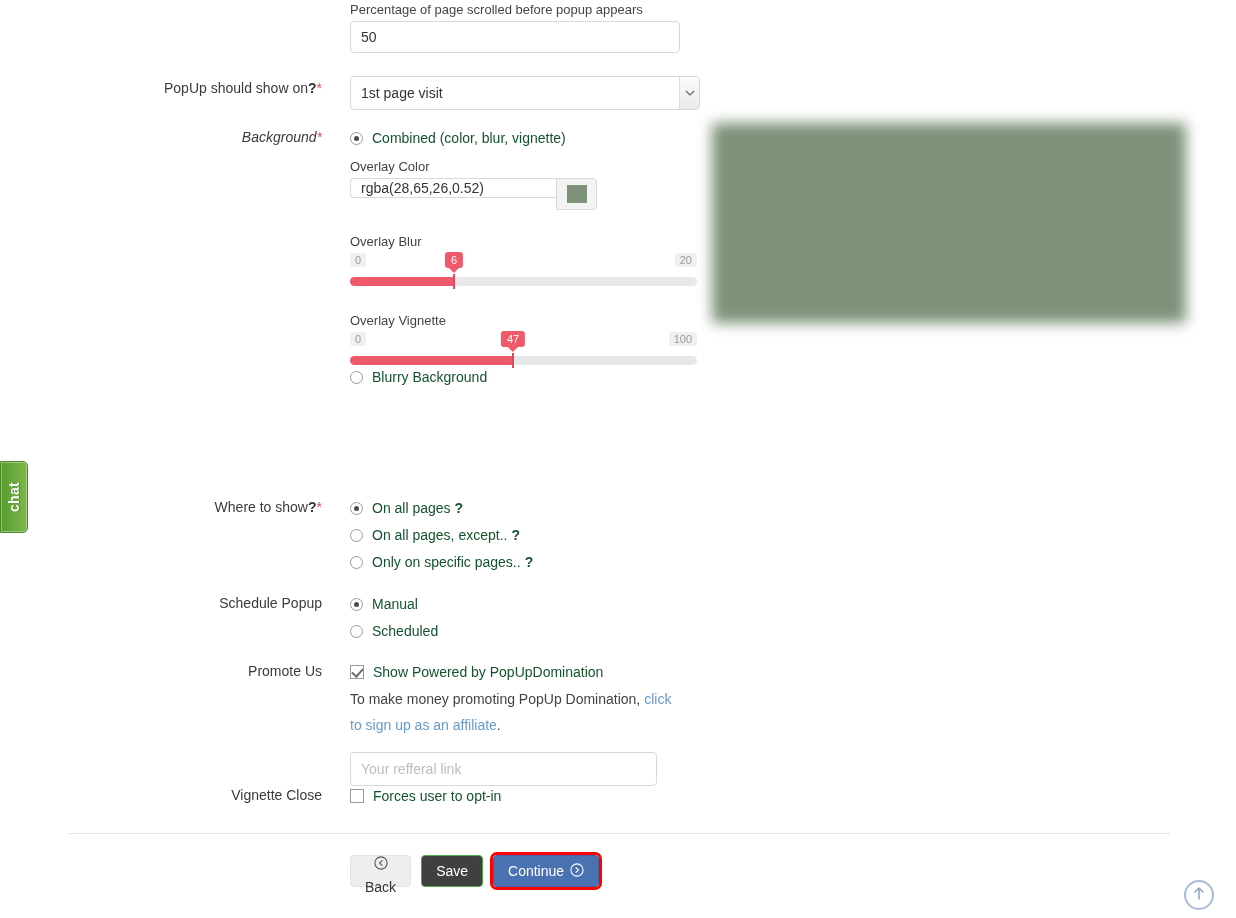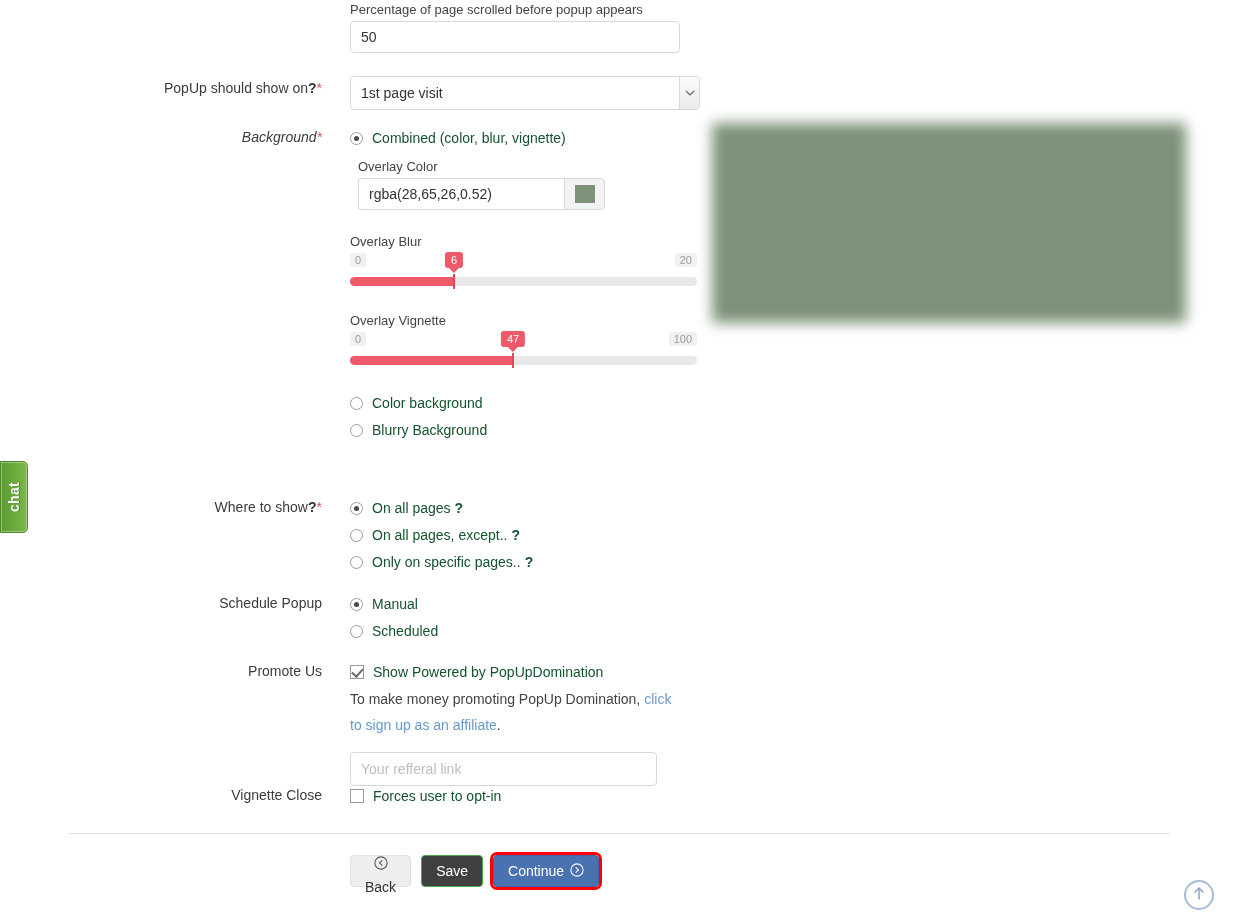--- a/index.html
+++ b/index.html
@@ -71,21 +71,21 @@
     border-left: 1px solid #dcdcdc;
     border-radius: 0 3px 3px 0;
     display: flex; align-items: center; justify-content: center;
     pointer-events: none;
   }
   .selarrow svg { width: 10px; height: 10px; }
 
   
   .colorgrp { display: flex; width: 247px; }
   .colorgrp input {
-    flex: 1; height: 32px;
+    flex: 1; height: 20px;
     border: 1px solid #d8d8d8; border-right: none;
     border-radius: 4px 0 0 4px;
     padding: 0 10px; font-size: 14px; color: #333;
     font-family: "Liberation Sans", sans-serif; outline: none;
   }
   .swatchbtn {
     width: 41px; height: 32px;
     border: 1px solid #d8d8d8; border-radius: 0 4px 4px 0;
     background: #f3f3f3;
     display: flex; align-items: center; justify-content: center;
@@ -234,21 +234,21 @@
       <span>Background</span><span class="req">*</span>
     </div>
 
     <div class="fieldcol" style="top:126px;">
 
       <div class="opt">
         <span class="radio on"></span>
         <span class="optlbl">Combined (color, blur, vignette)</span>
       </div>
 
-      <div style="margin-top:9px;margin-left:8px;">
+      <div style="margin-top:9px;">
         <div class="sublabel">Overlay Color</div>
         <div class="colorgrp">
           <input type="text" value="rgba(28,65,26,0.52)" style="">
           <span class="swatchbtn">
             <span class="swatch" style="background:#7d9279"></span>
           </span>
         </div>
       </div>
 
       <div class="slider-block" style="margin-top:24px;">
@@ -270,24 +270,20 @@
           <span class="tick left">0</span>
           <span class="thumb-badge" style="left:47%;">47</span>
           <span class="tick right">100</span>
         </div>
         <div class="slider-track">
           <span class="slider-fill" style="width:47%"></span>
           <span class="slider-handle" style="left:47%"></span>
         </div>
       </div>
 
-      <div class="opt" style="margin-top:26px;">
-        <span class="radio"></span>
-        <span class="optlbl">Color background</span>
-      </div>
       <div class="opt">
         <span class="radio"></span>
         <span class="optlbl">Blurry Background</span>
       </div>
     </div>
 
     <div class="lbl" style="left:60px; top:498px; width:262px;">
       <span>Where to show</span><span class="q">?</span><span class="req">*</span>
     </div>
     <div class="fieldcol" style="top:496px;">

